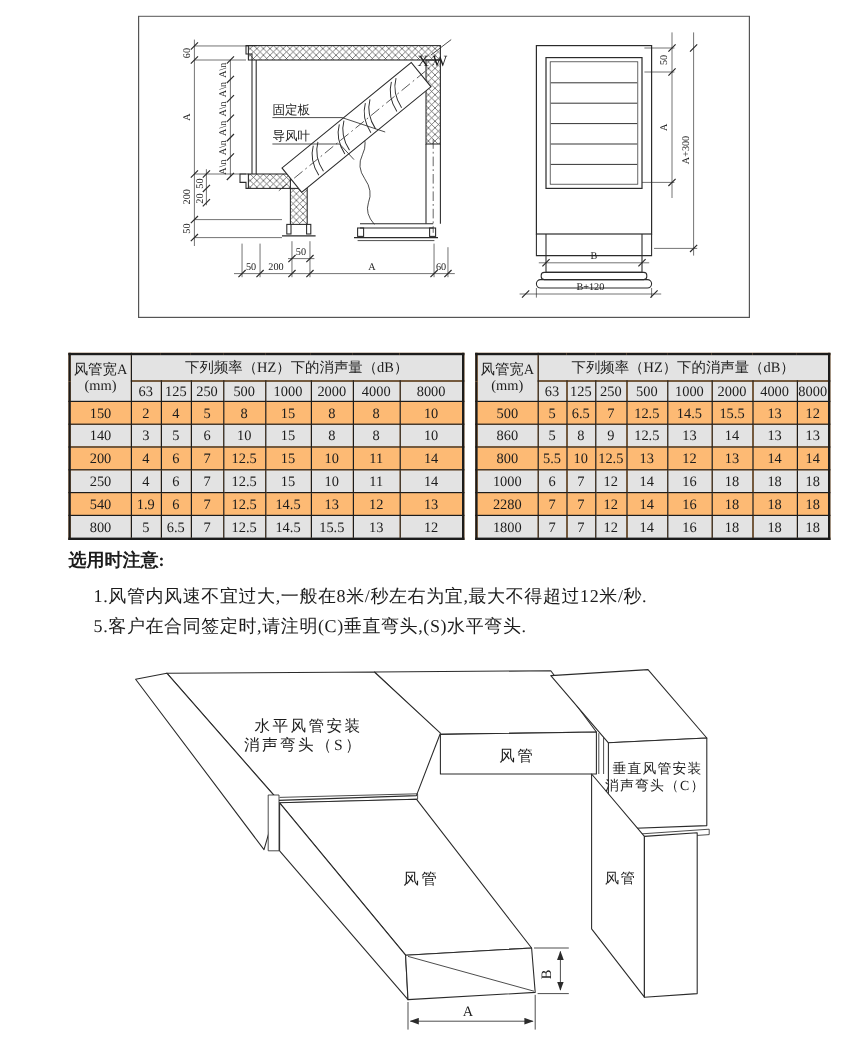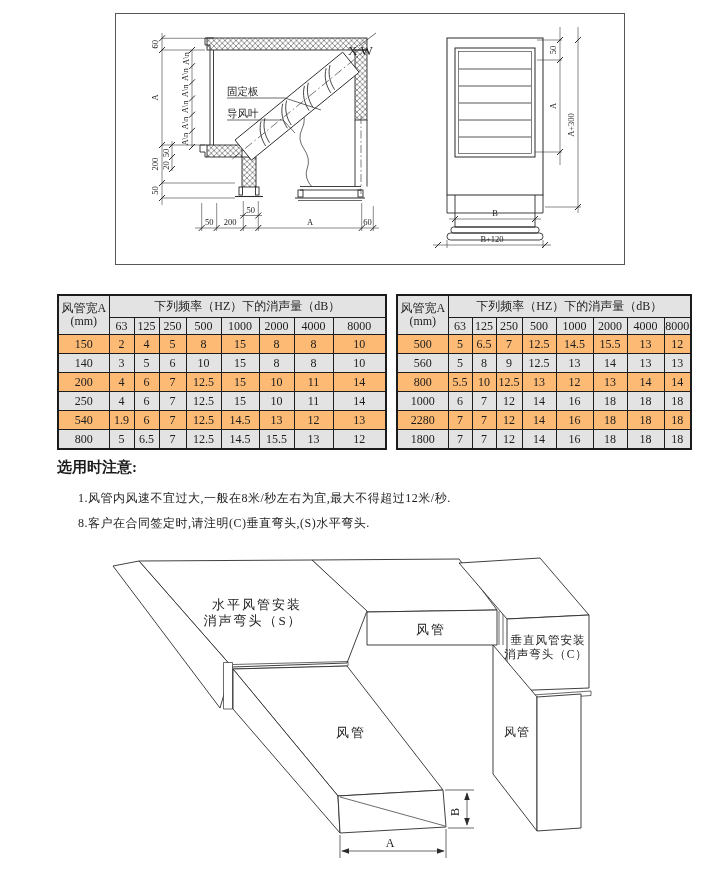--- a/index.html
+++ b/index.html
@@ -21,21 +21,21 @@
       font-size:12px;font-weight:normal;overflow:hidden;white-space:nowrap;}
   table.att thead th{background:#e3e3e3;}
   table.att thead tr.hd1 th{height:21px;}
   table.att thead tr.hd2 th{height:16px;text-align:center;}
   table.att tbody td{height:18px;}
   table.att tbody tr:nth-child(even){background:#e3e3e3;}
   .labelcell div{line-height:13px;}
 
   
   .notes-title{font-size:15px;font-weight:bold;margin-bottom:9px;}
-  .note-item{font-size:12px;line-height:25px;margin-left:21px;letter-spacing:0.5px;}
+  .note-item{font-size:15px;line-height:25px;margin-left:21px;letter-spacing:0.5px;}
 </style>
 </head>
 <body>
 
 <div class="page">
 
   <svg class="abs" style="left:115px;top:13px;" width="510" height="252" viewBox="0 0 510 252">
     <defs>
       <pattern id="xh" width="5.5" height="5.5" patternUnits="userSpaceOnUse">
         <path d="M0,0 L5.5,5.5 M5.5,0 L0,5.5" stroke="#4a4a4a" stroke-width="0.6" fill="none"></path>
@@ -309,21 +309,21 @@
             <td>5</td>
             <td>6.5</td>
             <td>7</td>
             <td>12.5</td>
             <td>14.5</td>
             <td>15.5</td>
             <td>13</td>
             <td>12</td>
           </tr>
           <tr>
-            <td>560</td>
+            <td>860</td>
             <td>5</td>
             <td>8</td>
             <td>9</td>
             <td>12.5</td>
             <td>13</td>
             <td>14</td>
             <td>13</td>
             <td>13</td>
           </tr>
           <tr>
@@ -370,21 +370,21 @@
             <td>18</td>
             <td>18</td>
           </tr>
         </tbody>
     </table>
   </div>
 
   <div class="abs" style="left:57px;top:458px;width:620px;">
     <div class="notes-title">选用时注意:</div>
     <div class="note-item">1.风管内风速不宜过大,一般在8米/秒左右为宜,最大不得超过12米/秒.</div>
-    <div class="note-item">8.客户在合同签定时,请注明(C)垂直弯头,(S)水平弯头.</div>
+    <div class="note-item">5.客户在合同签定时,请注明(C)垂直弯头,(S)水平弯头.</div>
   </div>
 
   <svg class="abs" style="left:100px;top:545px;" width="520" height="330" viewBox="0 0 520 330">
     <defs>
       <marker id="arr" markerWidth="11" markerHeight="8" refX="10" refY="4" orient="auto-start-reverse">
         <path d="M0,0 L11,4 L0,8 Z" fill="#2b2b2b"></path>
       </marker>
     </defs>
     <g stroke="#2b2b2b" stroke-width="0.9" fill="#ffffff" stroke-linejoin="round">
 

